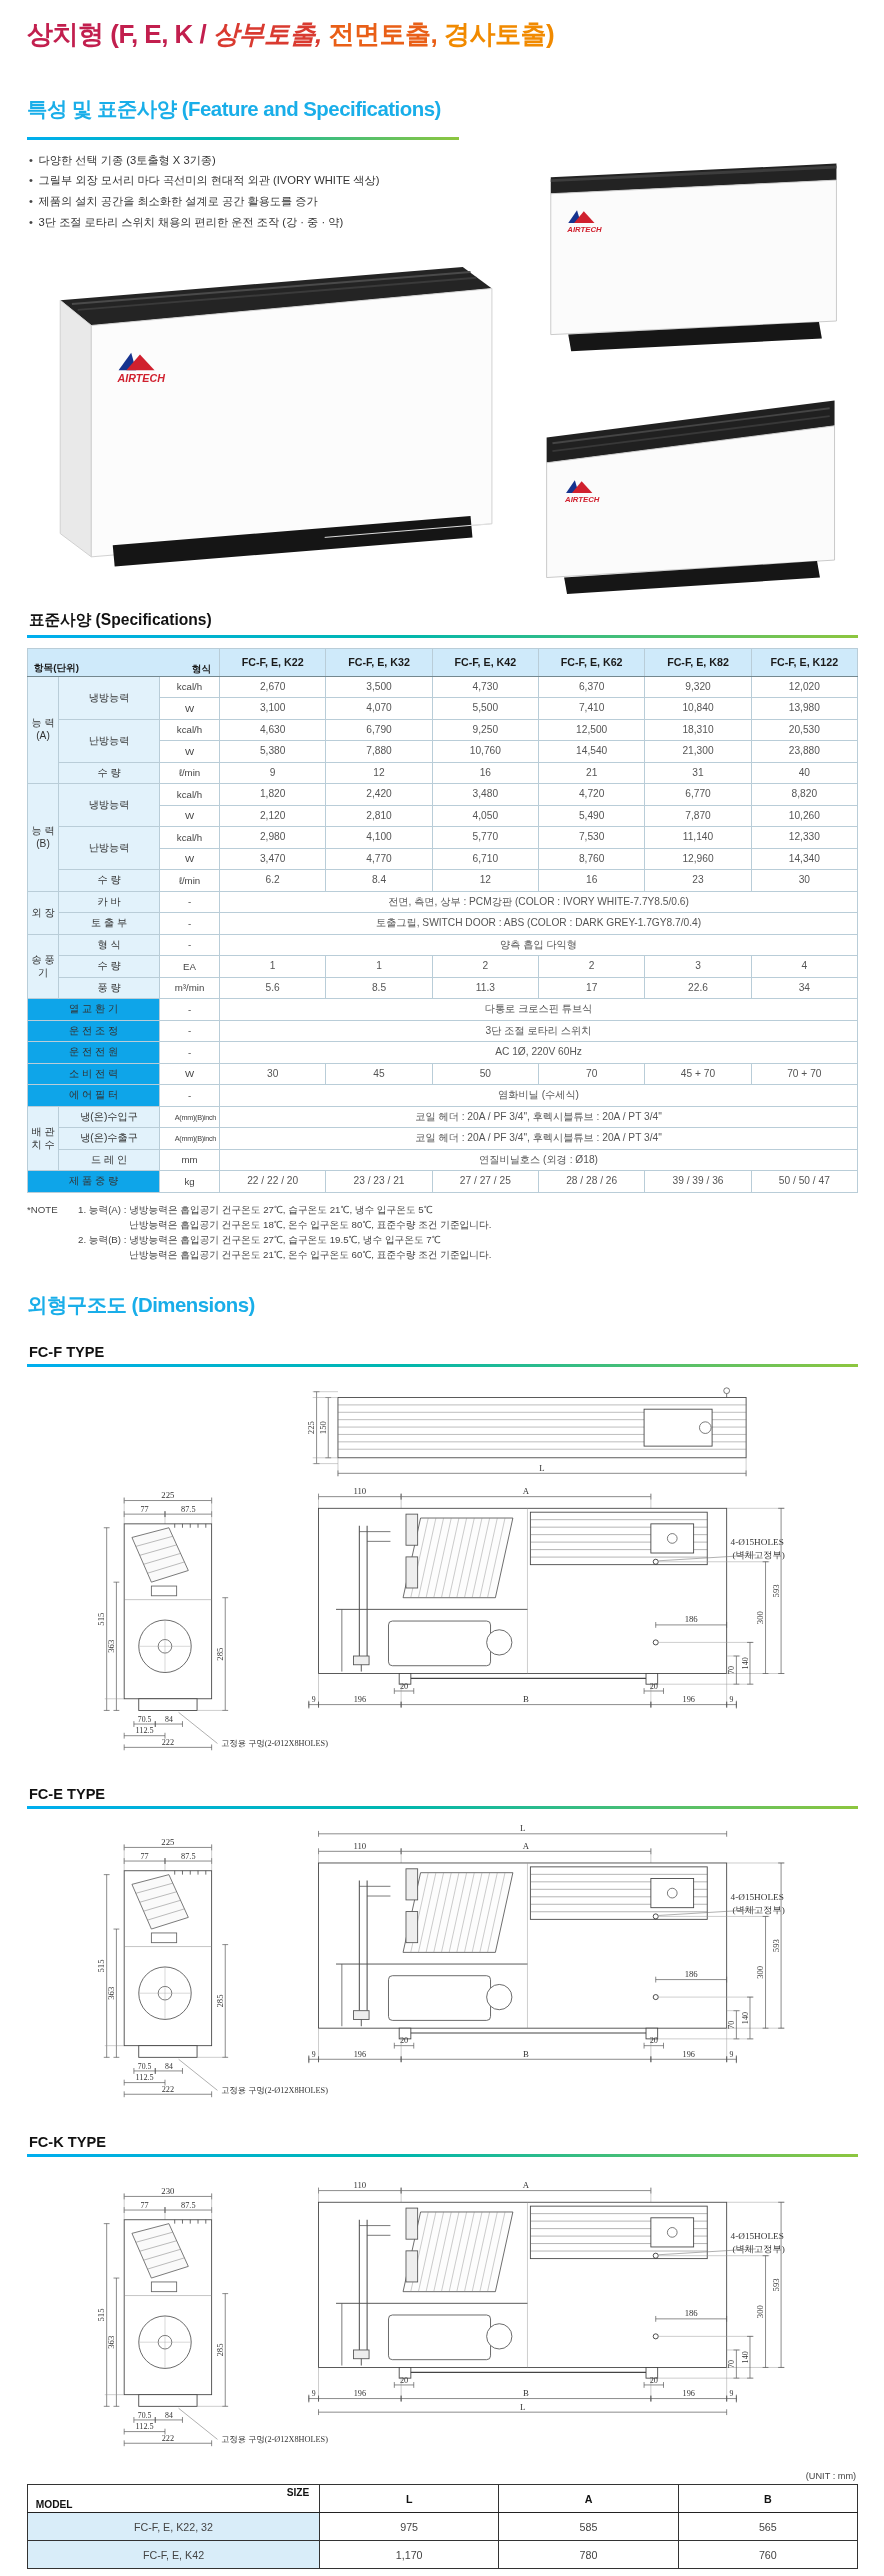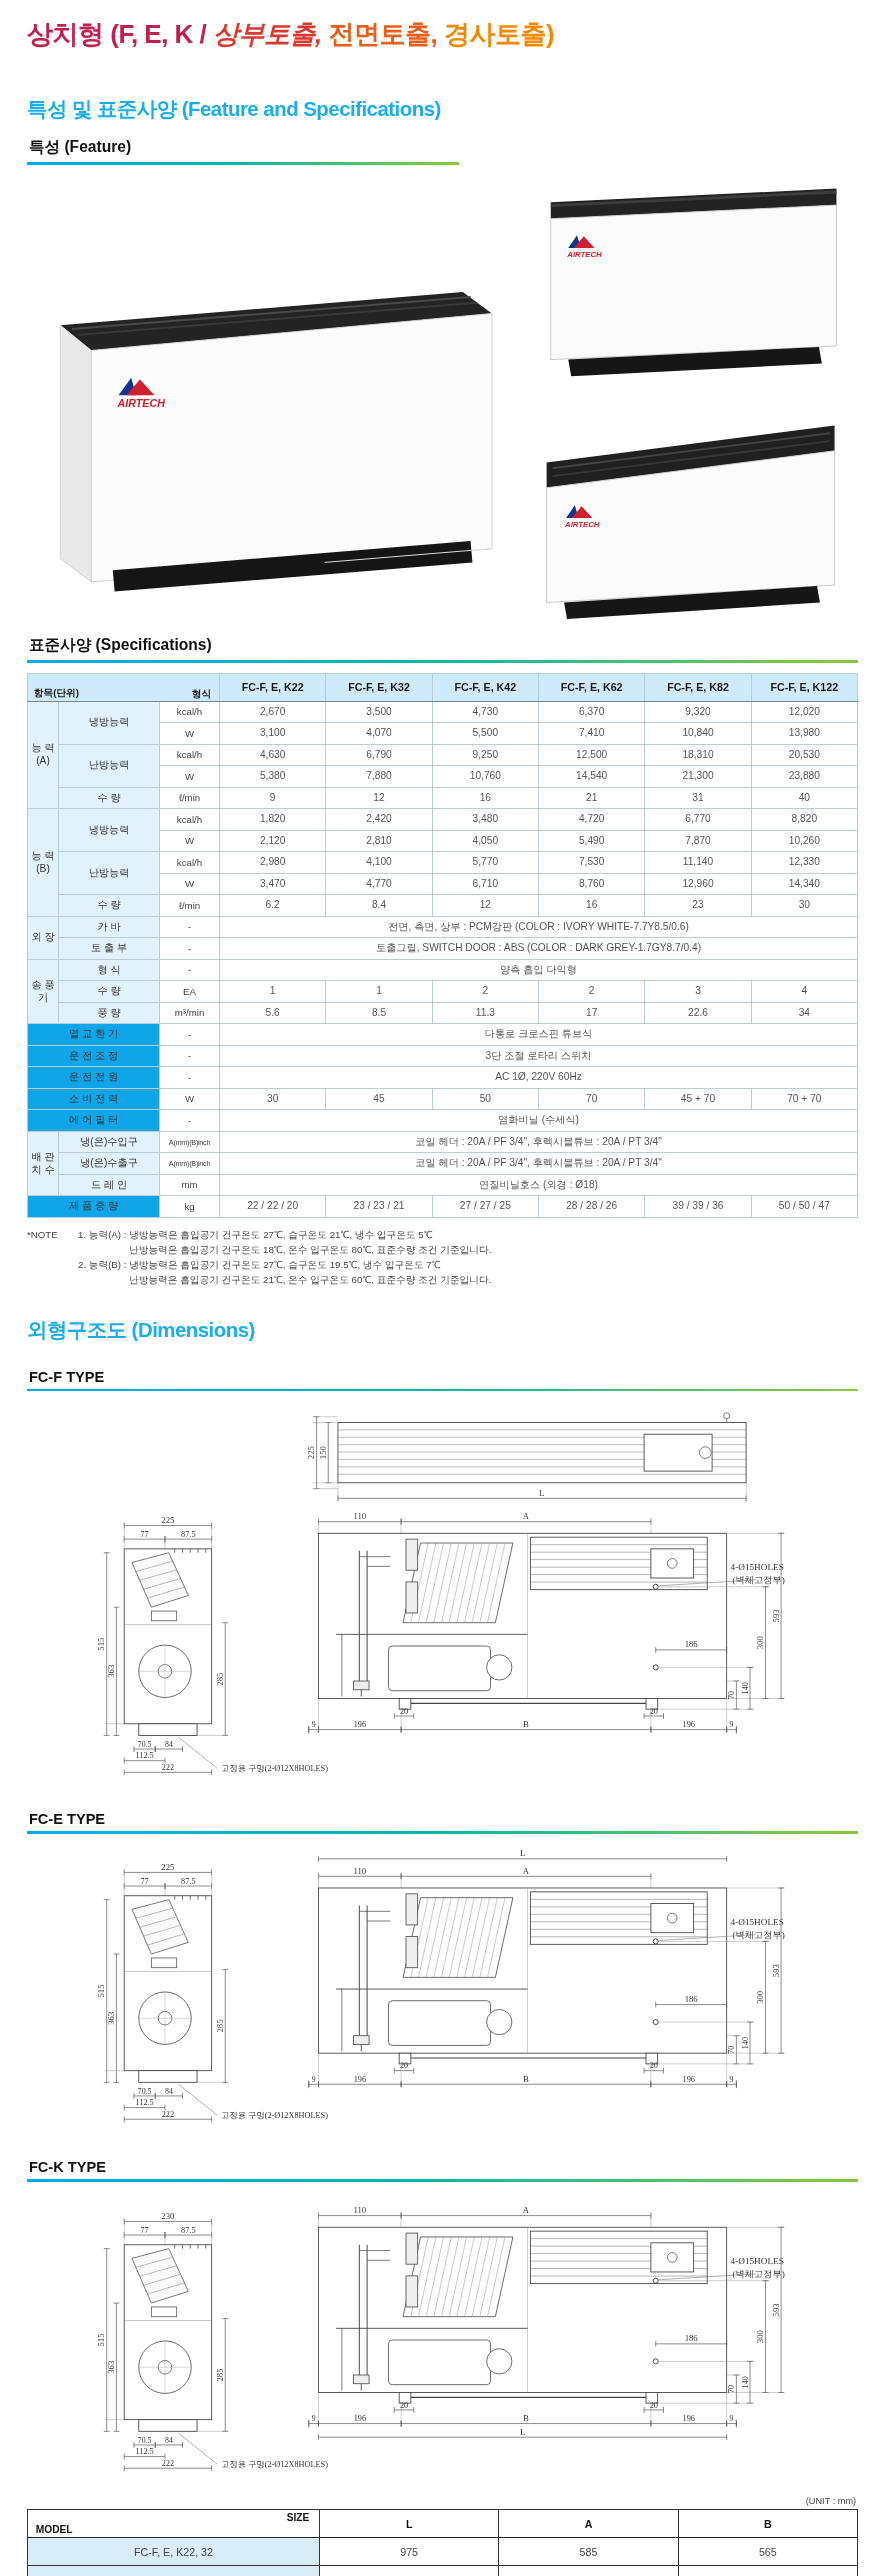--- a/index.html
+++ b/index.html
@@ -29,21 +29,21 @@
   table.spec-table th,table.spec-table td{border:1px solid #b9cdd8;height:18.5px;line-height:1.25;padding:1px 2.9px;text-align:center;font-weight:normal;overflow:hidden;}
   table.spec-table tr.gt th,table.spec-table tr.gt td{border-top:1.4px solid #74888f;}
   table.spec-table tr.hd th{background:#cfeafa;font-weight:bold;font-size:10.7px;color:#1a1a1a;height:25px;border-bottom:1.4px solid #74888f;}
   th.corner{position:relative;background:linear-gradient(to bottom right,transparent 49.4%,#7f93a0 49.4%,#7f93a0 50.6%,transparent 50.6%),#cfeafa;}
   th.corner .c-top{position:absolute;top:1.9px;right:7.8px;font-size:9.7px;margin-top:12px;}
   th.corner .c-bot{position:absolute;bottom:1.9px;left:5.8px;font-size:9.7px;}
   th.g{background:#e2f2fb;color:#333;padding:1.9px 5.8px;line-height:1.5;}
   th.lb{background:#e2f2fb;color:#333;}
   th.cs2{background:#0ea5e9;color:#333;}
   th.un{color:#444;font-size:9.7px;background:#fff;}
-  th.un.tiny{font-size:7.3px;letter-spacing:-0.3px;}
+  th.un.tiny{font-size:7.3px;letter-spacing:-0.3px;text-align:right;}
   table.spec-table td{color:#555;}
 
   .notes{display:flex;font-size:9.7px;color:#444;margin-top:8.7px;line-height:1.55;}
   .note-label{width:51px;flex:none;}
   .note-main{flex:1;}
   .note-main .indent{padding-left:51px;}
   .note-right{width:272px;flex:none;text-align:left;}
 
   
   .drawing{padding:3.9px 0 0 0;}
@@ -62,24 +62,29 @@
 </style>
 </head>
 <body>
 
 <div class="page">
 
   <h1 class="page-title"><span style="color: rgb(194, 31, 78);">상치형 (F, E, K / </span><span style="color: rgb(217, 58, 48); font-style: italic;">상부토출, </span><span style="color: rgb(233, 95, 23);">전면토출, </span><span style="color: rgb(241, 138, 0);">경사토출)</span></h1>
 
   <h2 class="section-title">특성 및 표준사양 (Feature and Specifications)</h2>
 
-  <h3 class="subhead">특성 (Feature)</h3>
   <div class="grad-line half"></div>
 
   <div class="feature-area">
+    <ul class="feature-bullets">
+      <li>다양한 선택 기종 (3토출형 X 3기종)</li>
+      <li>그릴부 외장 모서리 마다 곡선미의 현대적 외관 (IVORY WHITE 색상)</li>
+      <li>제품의 설치 공간을 최소화한 설계로 공간 활용도를 증가</li>
+      <li>3단 조절 로타리 스위치 채용의 편리한 운전 조작 (강 · 중 · 약)</li>
+    </ul>
 
     <svg class="img-small-1" width="321" height="206" viewBox="0 0 330 212">
       <polygon points="14,28 308,14 308,31 14,45" fill="#232323"></polygon>
       <polygon points="14,30 308,16 308,19 14,33" fill="#3d3d3d"></polygon>
       <polygon points="14,45 308,31 308,176 14,190" fill="#fbfbfb" stroke="#c9c9c9" stroke-width="1"></polygon>
       <polygon points="32,190 290,177 293,194 35,207" fill="#161616"></polygon>
       <g transform="translate(32,62)">
         <polygon points="0,13 9,0 13,13" fill="#16338f"></polygon>
         <polygon points="6,13 16,1 27,13" fill="#d0202e"></polygon>
         <text x="-1" y="22" font-size="8" font-style="italic" font-weight="bold" fill="#d0202e">AIRTECH</text>

